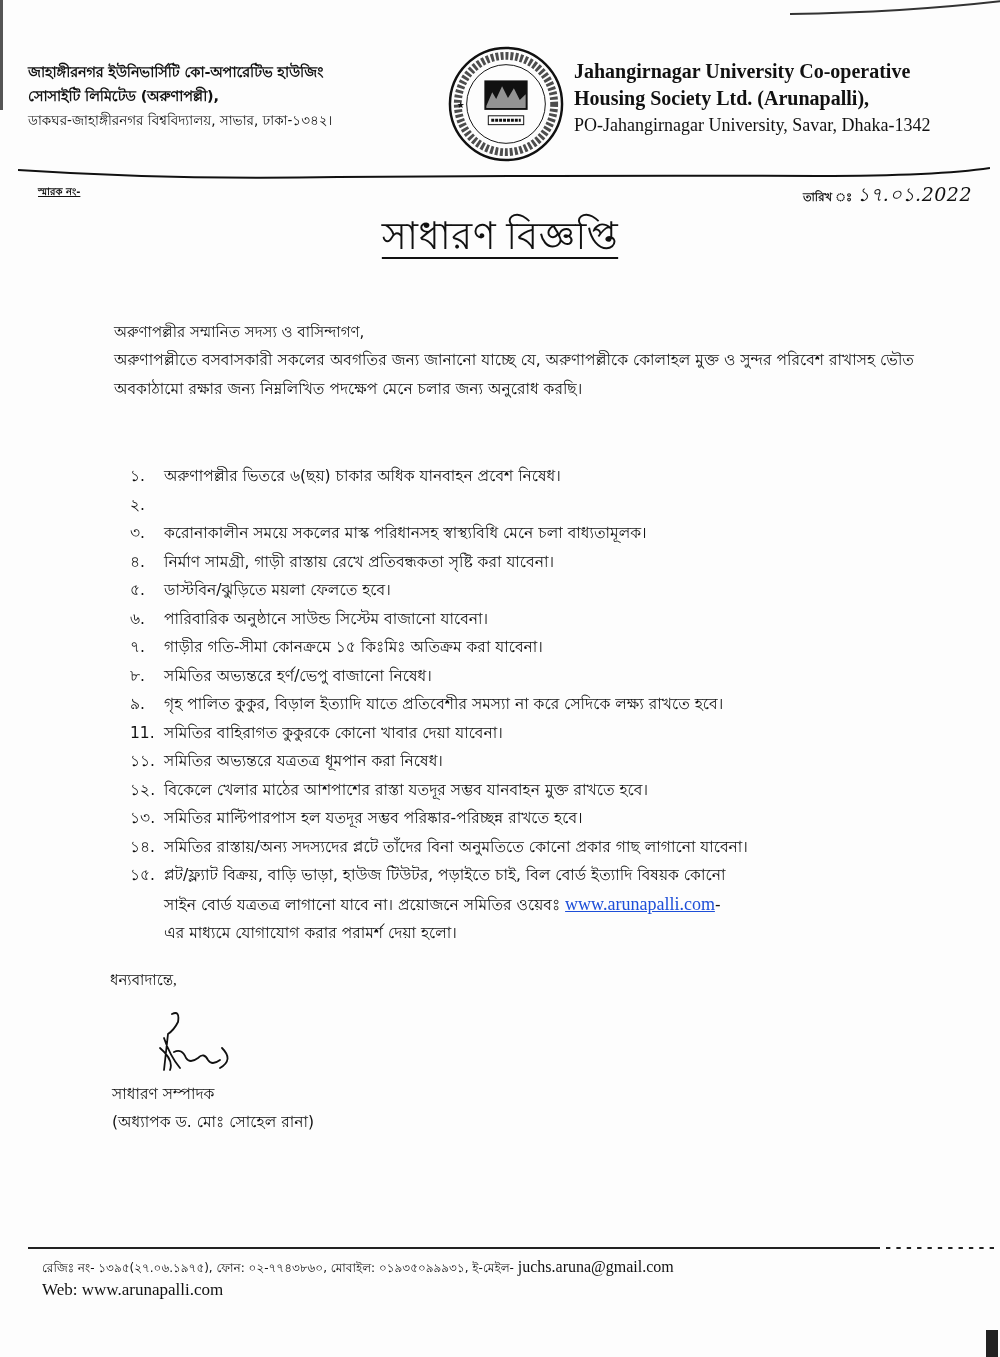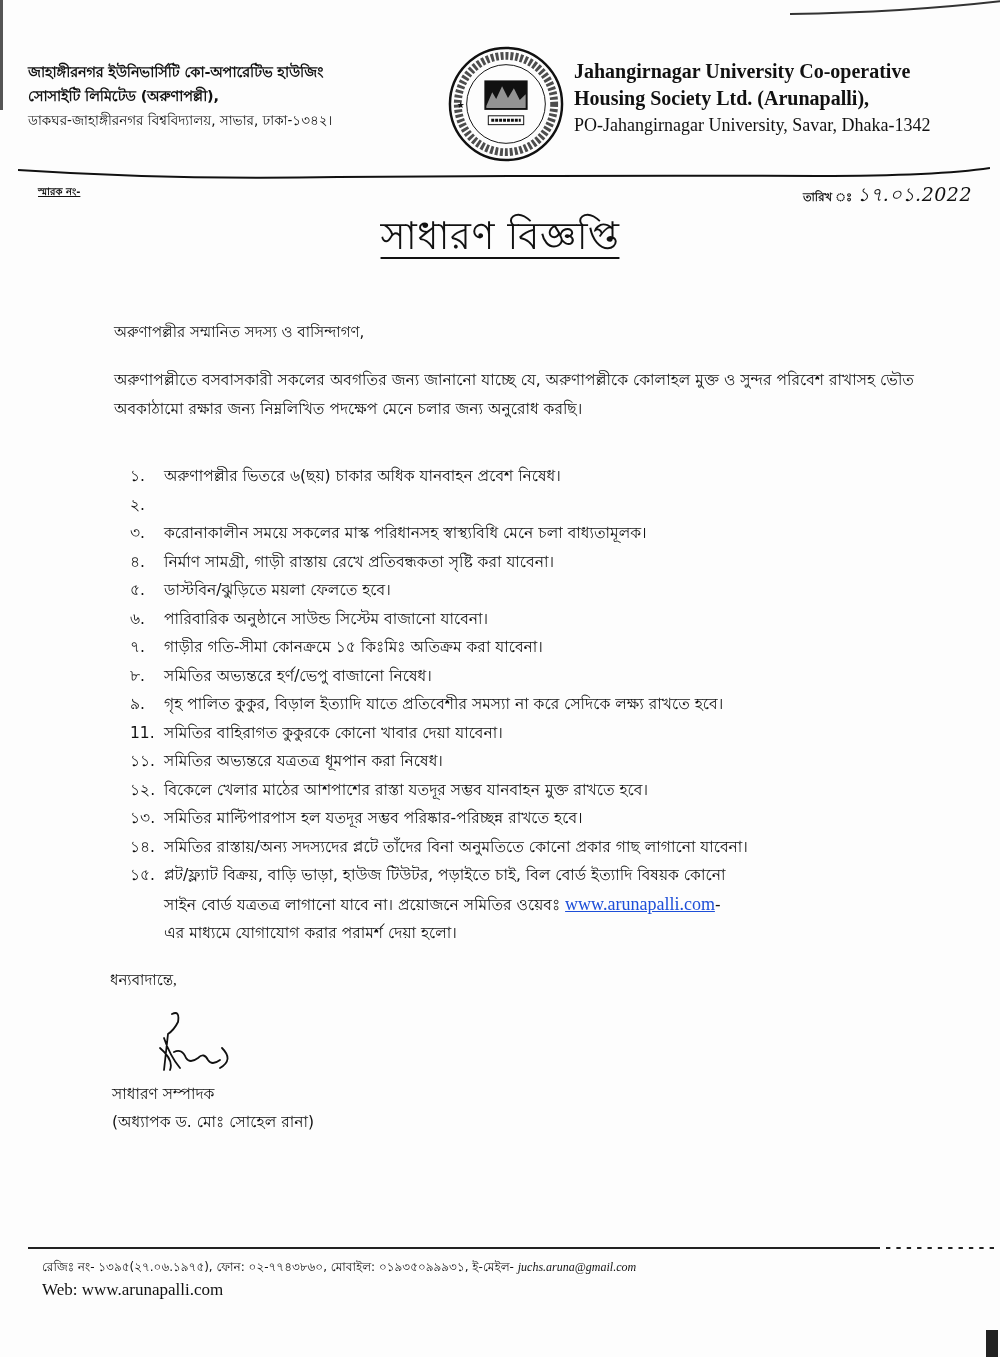--- a/index.html
+++ b/index.html
@@ -23,42 +23,42 @@
     .hdr-en .l3 { font-size: 18px; line-height: 27px; white-space: nowrap; }
 
     .hdr-rule { position: absolute; left: 18px; top: 166px; width: 972px; height: 14px; }
 
     .memo { position: absolute; left: 38px; top: 184px; font-size: 10px; font-weight: bold; text-decoration: underline; }
     .date-wrap { position: absolute; right: 28px; top: 180px; white-space: nowrap; }
     .date-label { font-size: 11.5px; font-weight: bold; }
     .date-value { font-family: "DejaVu Serif", serif; font-style: italic; font-size: 19px; letter-spacing: 0.5px; }
 
     .title { position: absolute; left: 0; width: 1000px; top: 206px; text-align: center; }
-    .title span { font-size: 38px; font-weight: normal; text-decoration: underline; text-underline-offset: 8px; text-decoration-thickness: 2px; letter-spacing: 0.5px; }
+    .title span { font-size: 38px; font-weight: normal; text-decoration: underline; text-underline-offset: 8px; text-decoration-thickness: 2px; letter-spacing: 0.5px; font-family: Liberation Serif, serif; }
 
     .salutation { position: absolute; left: 114px; top: 320px; font-size: 15px; }
-    .intro { position: absolute; left: 114px; top: 346px; width: 800px; font-size: 15.5px; line-height: 29px; text-align: justify; margin-top: 20px; }
+    .intro { position: absolute; left: 114px; top: 346px; width: 800px; font-size: 15.5px; line-height: 29px; text-align: justify; }
 
     .rules { position: absolute; left: 130px; top: 462px; width: 830px; list-style: none; margin: 0; padding: 0; }
     .rule { display: flex; font-size: 15.5px; line-height: 28.5px; white-space: nowrap; }
     .rule .num { display: inline-block; min-width: 34px; }
     .rule .txt { display: inline-block; }
     .rule.multi { white-space: normal; }
     .rule.multi .txt { width: 760px; }
     .rule .cont { display: block; padding-left: 34px; white-space: nowrap; }
     .link { text-decoration: underline; font-family: "Liberation Serif", serif; font-size: 18px; color: #1d4ed8; }
 
     .closing { position: absolute; left: 110px; top: 968px; font-size: 15px; font-family: Liberation Serif, serif; }
     .signature { position: absolute; left: 150px; top: 1008px; width: 90px; height: 70px; }
     .signer { position: absolute; left: 112px; top: 1080px; font-size: 15.5px; line-height: 28px; }
 
     .ftr-rule { position: absolute; left: 28px; top: 1247px; width: 972px; height: 4px; border-top: 2px solid #222; }
     .ftr-rule:after { content: ""; position: absolute; right: 0; top: -2px; width: 120px; border-top: 2px dashed #fff; }
     .ftr-l1 { position: absolute; left: 42px; top: 1258px; font-size: 12px; white-space: nowrap; }
-    .ftr-l1 .en { font-family: "Liberation Serif", serif; font-size: 12px; font-style: italic; }
+    .ftr-l1 .en { font-family: "Liberation Serif", serif; font-size: 16px; }
     .ftr-l2 { position: absolute; left: 42px; top: 1280px; font-family: "Liberation Serif", serif; font-size: 17px; white-space: nowrap; }
   </style>
 </head>
 <body>
 
 <div class="page">
   <div class="scan-edge-left"></div>
   <svg class="scan-curve-top" viewBox="0 0 230 30">
     <path d="M0 14 Q120 12 220 0" stroke="#333" stroke-width="2" fill="none"></path>
   </svg>

